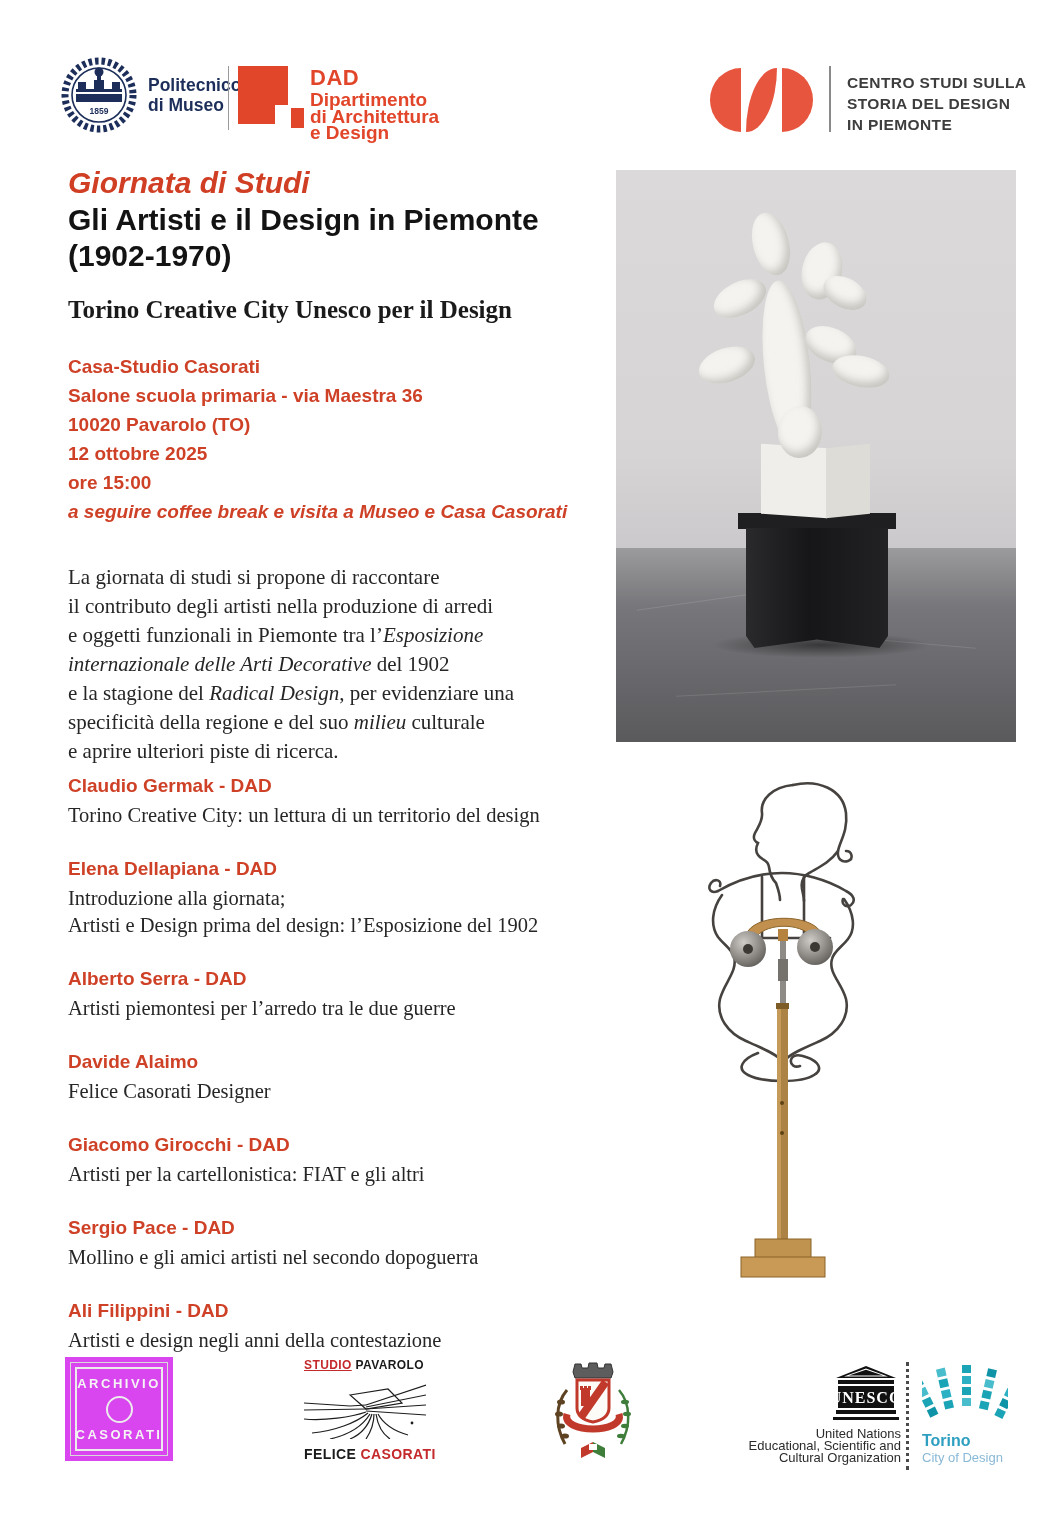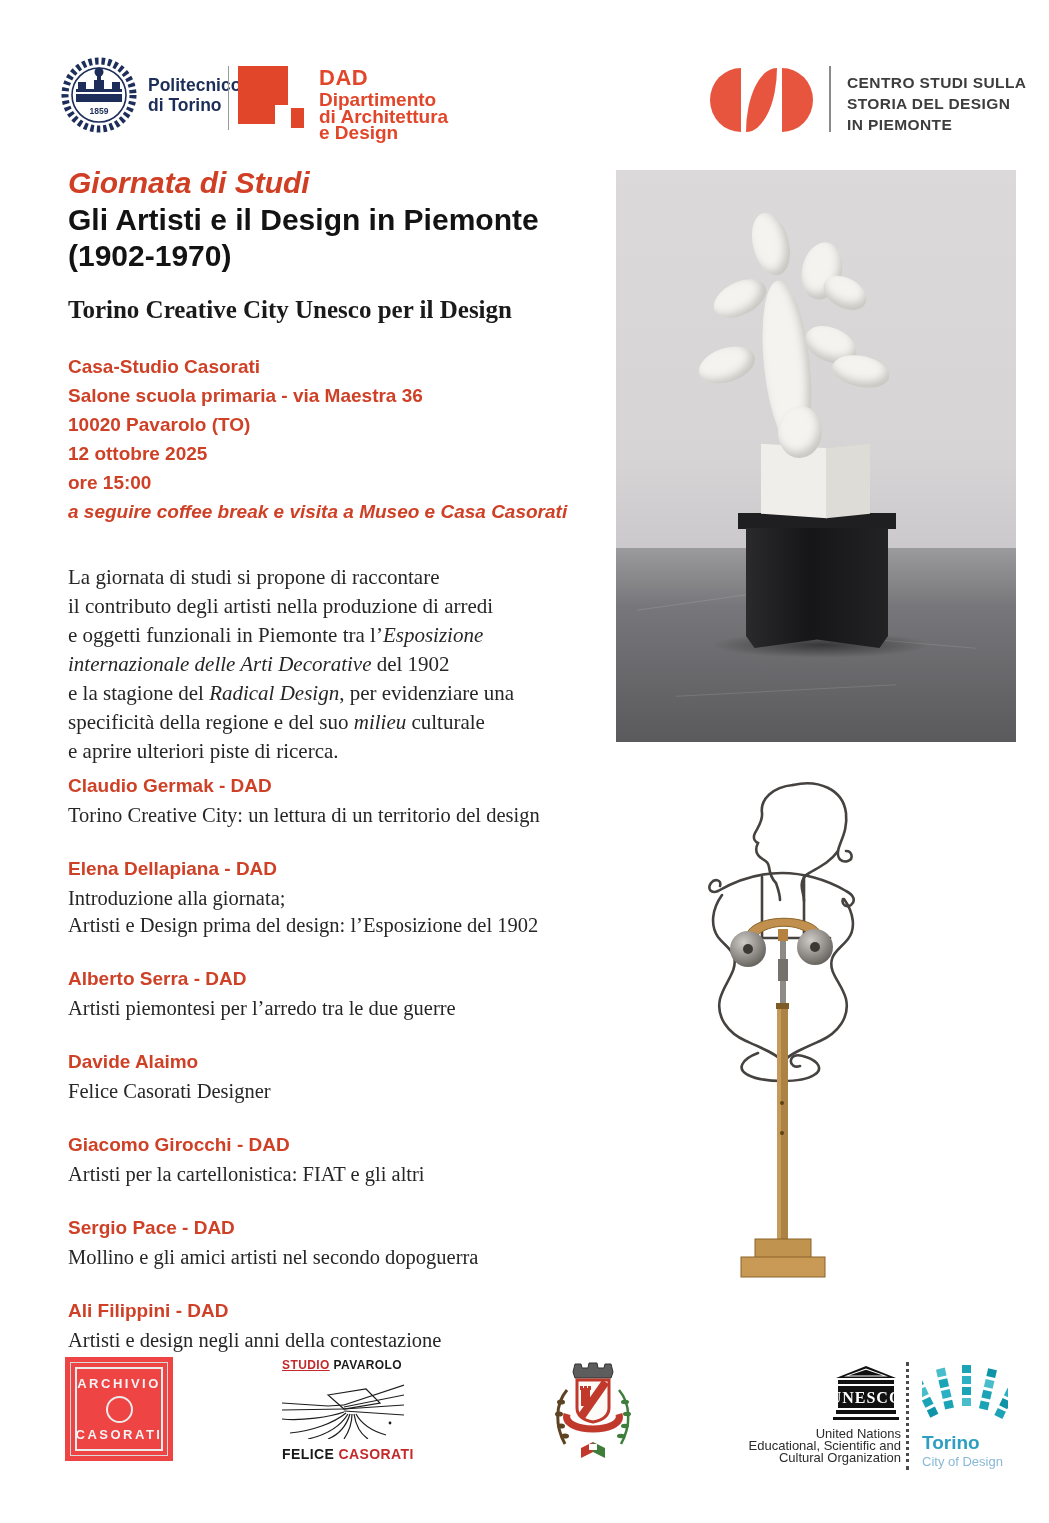--- a/index.html
+++ b/index.html
@@ -5,21 +5,21 @@
   html,body{margin:0;padding:0;background:#ffffff;}
   .poster{position:relative;width:1049px;height:1523px;background:#ffffff;overflow:hidden;
           font-family:"Liberation Sans",sans-serif;color:#1c1c1c;}
   .abs{position:absolute;}
 
   
   .polito{left:60px;top:56px;display:flex;align-items:center;gap:10px;}
   .polito-text{font-weight:bold;color:#1c2e59;font-size:17.5px;line-height:20px;}
   .vdiv{width:1px;background:#9a9a9a;}
   .div1{left:228px;top:66px;height:64px;}
-  .dad{left:238px;top:64px;display:flex;gap:15px;}
+  .dad{left:238px;top:64px;display:flex;gap:6px;}
   .dad-mark{position:relative;width:66px;height:62px;}
   .dad-big{position:absolute;left:0;top:2px;width:50px;height:58px;background:#e2462a;}
   .dad-notch{position:absolute;left:37px;top:41px;width:13px;height:19px;background:#ffffff;}
   .dad-small{position:absolute;left:53px;top:44px;width:13px;height:20px;background:#e2462a;}
   .dad-text{color:#e2462a;padding-top:1px;}
   .dad-acronym{font-size:22px;font-weight:bold;letter-spacing:.5px;}
   .dad-line{font-size:19px;font-weight:bold;line-height:15.5px;margin-top:1px;}
   .cssd{left:710px;top:66px;display:flex;align-items:flex-start;gap:16px;}
   .cssd-marks{display:flex;gap:5px;padding-top:2px;}
   .cssd-s{width:31px;height:64px;background:#e8553e;}
@@ -60,38 +60,38 @@
               background:radial-gradient(ellipse,rgba(10,10,10,.55),rgba(10,10,10,0) 70%);}
   .ped-lid{position:absolute;left:122px;top:343px;width:158px;height:16px;background:#1f1f22;}
   .ped-body{position:absolute;left:130px;top:358px;width:142px;height:120px;
             background:linear-gradient(90deg,#2a2a2d,#161618 45%,#222225);
             clip-path:polygon(0 0,100% 0,100% 90%,94% 100%,50% 93%,6% 100%,0 90%);}
   .cube-f{position:absolute;left:145px;top:276px;width:66px;height:70px;background:#efeeea;transform:skewY(4deg);}
   .cube-s{position:absolute;left:210px;top:276px;width:44px;height:70px;background:#dedcd6;transform:skewY(-6deg);}
   .pad{position:absolute;border-radius:50%;background:#f4f3f0;box-shadow:inset -4px -5px 8px rgba(160,158,152,.55);}
 
   
-  .archivio{left:65px;top:1357px;width:108px;height:104px;background:#ef4444;}
+  .archivio{left:65px;top:1357px;width:108px;height:104px;background:#d946ef;}
   .arch-frame{position:absolute;left:5px;top:5px;right:5px;bottom:5px;border:1px solid #d9d9d9;}
   .arch-inner{position:absolute;left:10px;top:10px;right:10px;bottom:10px;border:2px solid #ececec;
               display:flex;flex-direction:column;align-items:center;justify-content:space-between;padding:7px 0;}
   .arch-word{color:#f4f4f4;font-size:13px;letter-spacing:2.5px;font-weight:bold;}
   .arch-circle{width:23px;height:23px;border:2.5px solid #ececec;border-radius:50%;}
-  .studio{left:282px;top:1358px;width:122px;height:104px;display:flex;flex-direction:column;justify-content:space-between;}
+  .studio{left:304px;top:1358px;width:122px;height:104px;display:flex;flex-direction:column;justify-content:space-between;}
   .studio-top,.studio-bottom{font-size:12px;font-weight:bold;letter-spacing:.4px;white-space:nowrap;}
   .studio-bottom{font-size:14px;}
   .red-w{color:#c4292b;}
   .blk-w{color:#1a1a1a;}
   .studio-top .red-w{text-decoration:underline;}
   .unesco{left:729px;top:1364px;width:172px;}
   .unesco-temple{display:block;margin-left:103px;}
   .unesco-lines{margin-top:6px;text-align:right;font-size:13px;line-height:12px;color:#2b2b2b;}
   .dots{left:906px;top:1362px;height:108px;border-left:3px dotted #4a4a4a;width:0;}
   .torino{left:922px;top:1362px;width:110px;}
-  .torino-name{font-size:19px;font-weight:bold;color:#2e9fc0;margin-top:4px;}
+  .torino-name{font-size:16px;font-weight:bold;color:#2e9fc0;margin-top:4px;}
   .torino-tag{font-size:13px;color:#88b9d6;}
 </style>
 </head>
 <body>
 
 <div class="poster">
 
   <div class="abs polito">
     <svg width="78" height="78" viewBox="0 0 78 78">
       <circle cx="39" cy="39" r="34" fill="none" stroke="#1c2e59" stroke-width="7" stroke-dasharray="3.5 3"></circle>
@@ -102,21 +102,21 @@
         <rect x="18" y="26" width="8" height="7"></rect>
         <rect x="52" y="26" width="8" height="7"></rect>
         <rect x="34" y="24" width="10" height="9"></rect>
         <circle cx="39" cy="16" r="4.5"></circle>
         <rect x="37" y="20" width="4" height="4"></rect>
       </g>
       <text x="39" y="58" font-size="8.5" font-weight="bold" fill="#1c2e59" text-anchor="middle" font-family="Liberation Sans,sans-serif">1859</text>
     </svg>
     <div class="polito-text">
       <div>Politecnico</div>
-      <div>di Torino</div>
+      <div>di Museo</div>
     </div>
   </div>
 
   <div class="abs vdiv div1"></div>
 
   <div class="abs dad">
     <div class="dad-mark">
       <div class="dad-big"></div>
         <div class="dad-notch"></div>
         <div class="dad-small"></div>

